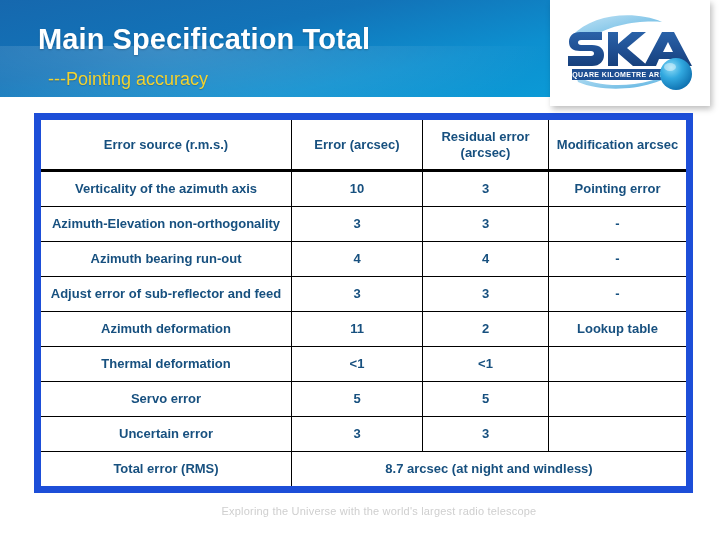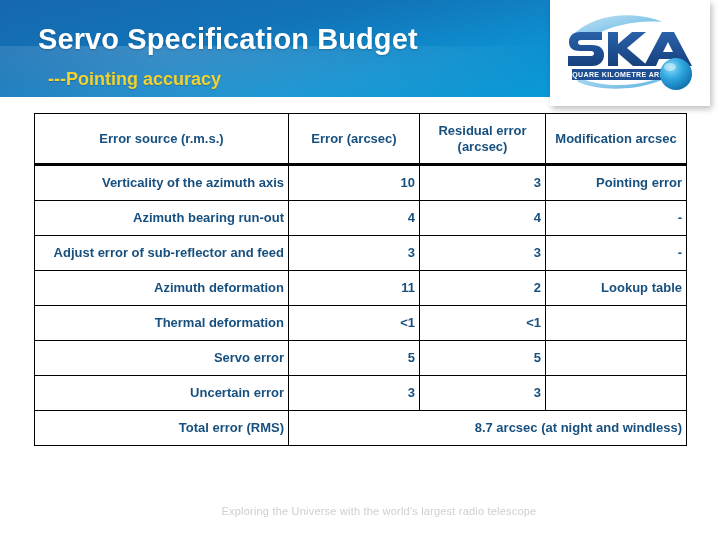--- a/index.html
+++ b/index.html
@@ -45,21 +45,21 @@
     letter-spacing: 0.1px;
     white-space: nowrap;
     text-shadow: 0 1px 2px rgba(0,0,0,0.22);
     z-index: 3;
   }
   #slide-subtitle {
     position: absolute;
     left: 48px;
     top: 69px;
     font-size: 18px;
-    font-weight: bold;
+    font-weight: normal;
     color: #f2d230;
     white-space: nowrap;
     text-shadow: 0 1px 1px rgba(0,0,0,0.2);
     z-index: 3;
   }
 
   
   #logo-panel {
     position: absolute;
     left: 550px;
@@ -79,41 +79,40 @@
   }
 
   
   #budget-table {
     position: absolute;
     left: 34px;
     top: 113px;
     width: 652px;
     border-collapse: collapse;
     table-layout: fixed;
-    border: 1px solid #1d4ed8;
+    border: 7px solid #1d4ed8;
     background: #ffffff;
   }
   #budget-table td, #budget-table th {
     border: 1px solid #000000;
     text-align: center;
     vertical-align: middle;
     color: #17507f;
     font-size: 13px;
     font-weight: bold;
     padding: 3px 4px;
     line-height: 1.18;
   }
   #budget-table thead th {
     border-bottom: 3px solid #000000;
     font-size: 13px;
     height: 43px;
   }
   #budget-table tbody td {
     height: 28px;
-    text-align: right;
   }
   tr.tall-row td {
     height: 40px;
   }
   tr.total-row td {
     border-top: 3px solid #000000;
     color: #e03a17;
     font-size: 15px;
     height: 30px;
   }
@@ -134,21 +133,21 @@
     font-size: 11px;
     color: #cfcfcf;
     letter-spacing: 0.2px;
     white-space: nowrap;
   }
 </style>
 </head>
 <body>
 
 <div id="header-band">
-  <div id="slide-title">Servo Specification Budget</div>
+  <div id="slide-title">Main Specification Total</div>
   <div id="slide-subtitle">---Pointing accuracy</div>
 </div>
 
 <div id="logo-panel">
   <svg id="ska-logo" viewBox="0 0 144 86">
     <defs>
       <linearGradient id="skaBlue" x1="0" y1="0" x2="0" y2="1">
         <stop offset="0%" stop-color="#2a62a8"></stop>
         <stop offset="55%" stop-color="#1f4f92"></stop>
         <stop offset="100%" stop-color="#17407c"></stop>
@@ -198,20 +197,26 @@
       <th>Modification arcsec</th>
     </tr>
   </thead>
   <tbody>
     <tr>
       <td>Verticality of the azimuth axis</td>
       <td>10</td>
       <td>3</td>
       <td>Pointing error</td>
     </tr>
+    <tr class="tall-row">
+      <td>Azimuth-Elevation non-orthogonality</td>
+      <td>3</td>
+      <td>3</td>
+      <td>-</td>
+    </tr>
     <tr>
       <td>Azimuth bearing run-out</td>
       <td>4</td>
       <td>4</td>
       <td>-</td>
     </tr>
     <tr class="tall-row">
       <td>Adjust error of sub-reflector and feed</td>
       <td>3</td>
       <td>3</td>

